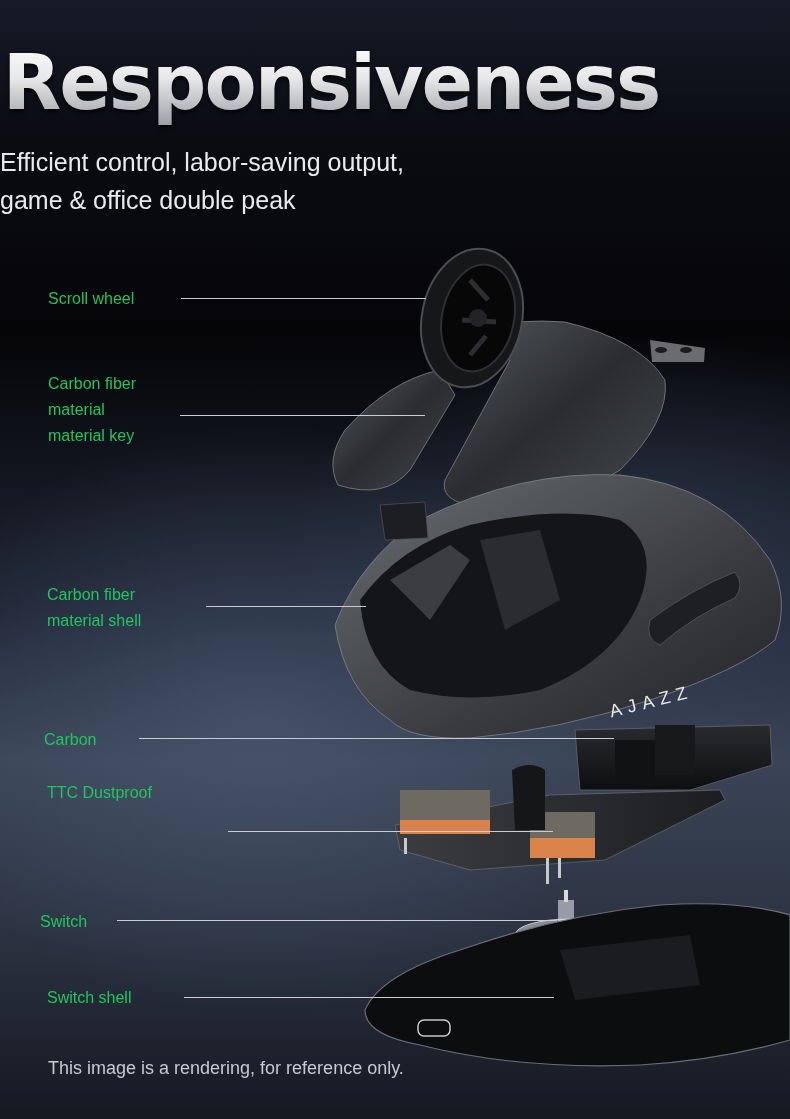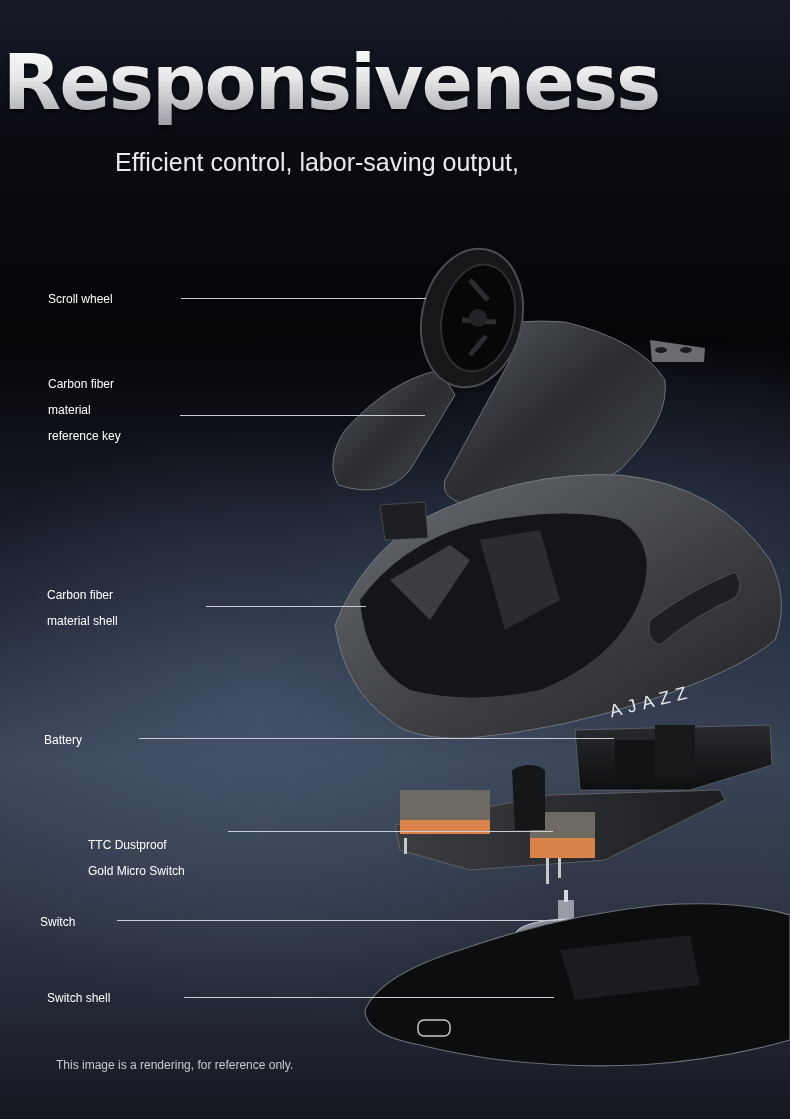--- a/index.html
+++ b/index.html
@@ -13,28 +13,28 @@
       linear-gradient(180deg, #161b28 0%, #0b0c12 12%, #050508 30%, #1f2635 55%, #3a4456 68%, #2d3544 82%, #141821 100%);
   }
   .title {
     position:absolute; left:0; width:662px; top:38px; text-align:center;
     font-family:"DejaVu Sans", sans-serif; font-weight:bold; font-size:76px; letter-spacing:-2px;
     background:linear-gradient(180deg, #ffffff 0%, #e8e8ea 45%, #9a9ca2 100%);
     -webkit-background-clip:text; background-clip:text; color:transparent;
     filter:drop-shadow(0 3px 2px rgba(0,0,0,0.7));
   }
   .subtitle {
-    position:absolute; left:0; width:634px; top:143px; text-align:center;
+    position:absolute; left:0; width:634px; top:143px; text-align:left;
     color:#e9eaee; font-size:25px; line-height:38px;
   }
   .label {
-    position:absolute; color:#ffffff; font-size:12px; line-height:26px;
+    position:absolute; color:#22c55e; font-size:16px; line-height:26px;
   }
   .leader { position:absolute; height:1px; background:#c9ccd2; }
-  .note { position:absolute; left:56px; top:1058px; color:#c7cad0; font-size:12px; }
+  .note { position:absolute; left:48px; top:1058px; color:#c7cad0; font-size:18px; }
   svg.art { position:absolute; left:0; top:0; }
 </style>
 </head>
 <body>
 
 <div class="bg"></div>
 
 <svg class="art" width="790" height="1119">
   <defs>
     <linearGradient id="carbon" x1="0" y1="0" x2="1" y2="1">
@@ -113,48 +113,48 @@
     <path d="M560 950 L690 935 L700 985 L575 1000 Z" fill="#1b1c1f"></path>
     <rect x="418" y="1020" width="32" height="16" rx="6" fill="none" stroke="#c7c9cd" stroke-width="1.5"></rect>
   </g>
 
   <text x="608" y="710" fill="#e6e7ea" font-family="Liberation Sans, sans-serif" font-size="18" letter-spacing="6" transform="rotate(-14 640 700)">AJAZZ</text>
 </svg>
 
 <div class="title">Responsiveness</div>
 <div class="subtitle">
   <div>Efficient control, labor-saving output,</div>
+  <div>game &amp; office double peak</div>
 </div>
 
 <div class="label" style="left:48px; top:286px;">
   <div>Scroll wheel</div>
 </div>
 <div class="leader" style="left:181px; top:298px; width:245px;"></div>
 
 <div class="label" style="left:48px; top:371px;">
   <div>Carbon fiber</div>
   <div>material</div>
-  <div>reference key</div>
+  <div>material key</div>
 </div>
 <div class="leader" style="left:180px; top:415px; width:245px;"></div>
 
 <div class="label" style="left:47px; top:582px;">
   <div>Carbon fiber</div>
   <div>material shell</div>
 </div>
 <div class="leader" style="left:206px; top:606px; width:160px;"></div>
 
 <div class="label" style="left:44px; top:727px;">
-  <div>Battery</div>
+  <div>Carbon</div>
 </div>
 <div class="leader" style="left:139px; top:738px; width:475px;"></div>
 
-<div class="label" style="left:47px; top:832px;margin-left:41px;">
+<div class="label" style="left:47px; top:780px;">
   <div>TTC Dustproof</div>
-  <div>Gold Micro Switch</div>
 </div>
 <div class="leader" style="left:228px; top:831px; width:325px;"></div>
 
 <div class="label" style="left:40px; top:909px;">
   <div>Switch</div>
 </div>
 <div class="leader" style="left:117px; top:920px; width:440px;"></div>
 
 <div class="label" style="left:47px; top:985px;">
   <div>Switch shell</div>

